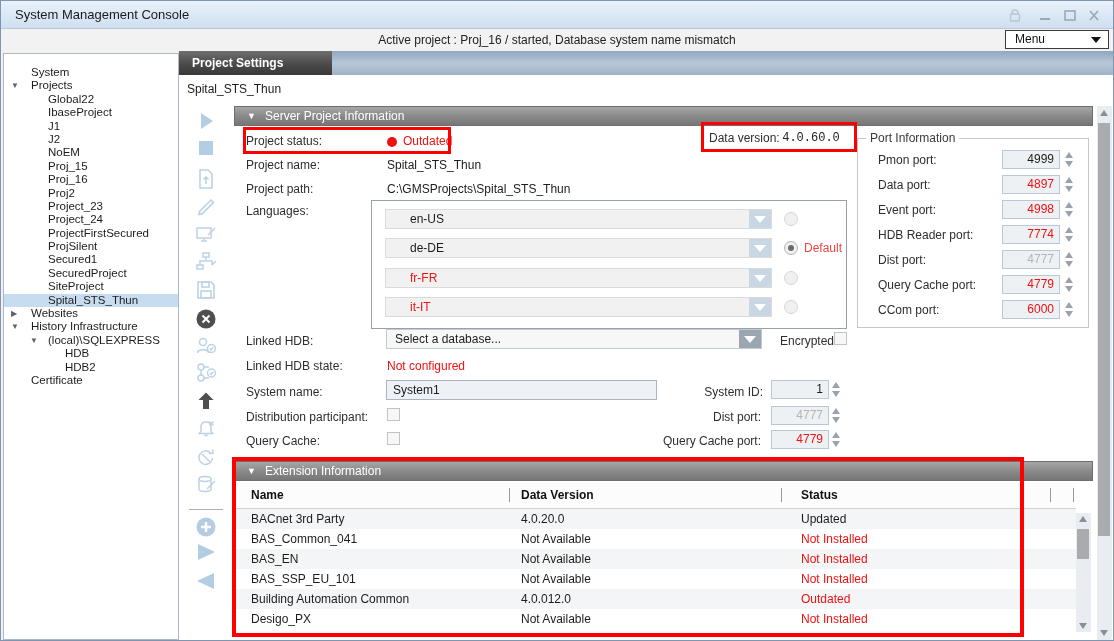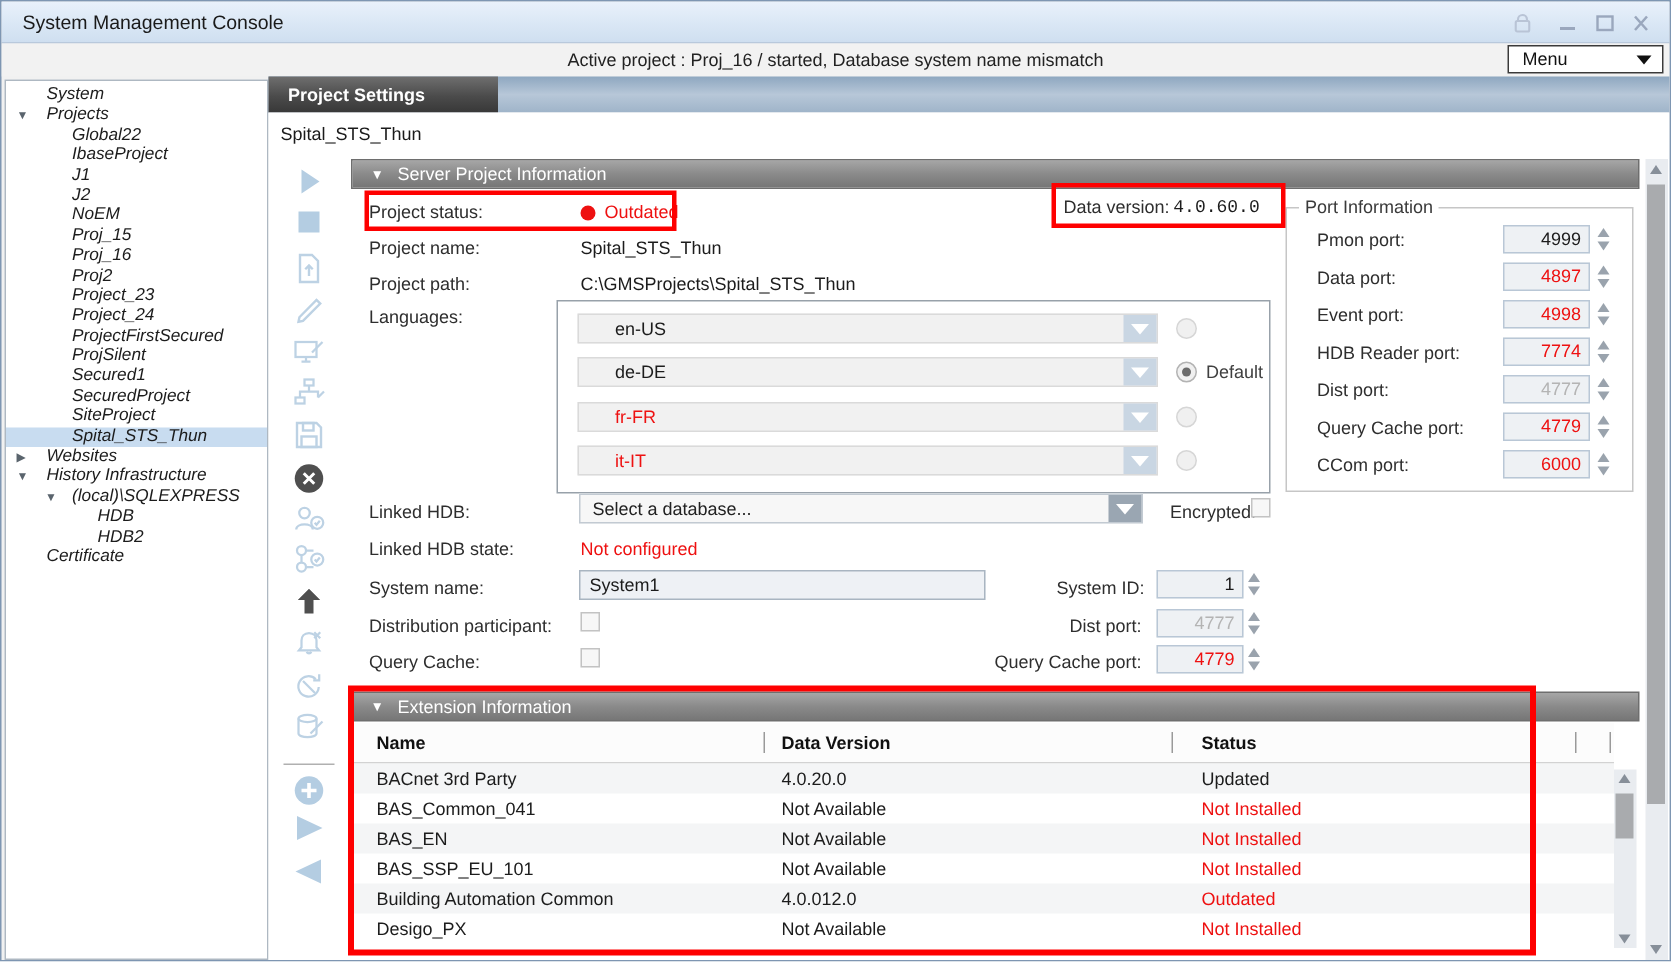--- a/index.html
+++ b/index.html
@@ -16,21 +16,21 @@
   
   .statusbar { position:absolute; left:0; top:28px; width:1112px; height:22px; background:#f2f2f2; }
   .active-text { position:absolute; left:0; top:0; width:100%; text-align:center; line-height:22px; font-size:12px; color:#222; }
   .menu-combo { position:absolute; left:1004px; top:1px; width:104px; height:19px; background:#fff; border:1px solid #3a3a3a; }
   .menu-combo .mlabel { position:absolute; left:9px; top:0; line-height:17px; font-size:12px; color:#111; }
   .menu-combo .marrow { position:absolute; right:7px; top:6px; width:0; height:0;
     border-left:5px solid transparent; border-right:5px solid transparent; border-top:6px solid #111; }
 
   
   .tree-panel { position:absolute; left:2px; top:52px; width:176px; height:587px; background:#fff; border:1px solid #aeb8c2; overflow:hidden; }
-  .tree-panel ul { list-style:none; padding-top:3px;font-style:italic; }
+  .tree-panel ul { list-style:none; padding-top:12px; }
   .ti { position:relative; height:13.4px; line-height:13.4px; font-size:11.5px; color:#1c1c1c; white-space:nowrap; cursor:default; }
   .ti .tri { position:absolute; top:0; font-size:8px; color:#5a646d; line-height:13.4px; }
   .lvl1 { padding-left:27px; } .lvl2 { padding-left:44px; } .lvl3 { padding-left:61px; }
   .lvl1 > .tri { left:7px; } .lvl2 > .tri { left:26px; }
   .ti.sel { background:#c8dcf0; }
 
   
   .tabbar { position:absolute; left:178px; top:50px; width:934px; height:24px;
     background:linear-gradient(180deg,#8ea7c0 0%,#b7c7d8 50%,#9fb4c9 100%); }
   .tab { position:absolute; left:0; top:0; width:153px; height:24px;
@@ -277,21 +277,21 @@
     <div class="lang-row" style="top:8px;">
       <span class="ltxt">en-US</span>
       <span class="dd-btn"></span>
     </div>
     <span class="radio" style="left:412px; top:11px;"></span>
     <div class="lang-row" style="top:37px;">
       <span class="ltxt">de-DE</span>
       <span class="dd-btn"></span>
     </div>
     <span class="radio on" style="left:412px; top:40px;"></span>
-    <span class="flabel" style="left:432px; top:40px; color:#404040;">Default</span>
+    <span class="flabel" style="left:432px; top:40px; color:#ef4444;">Default</span>
     <div class="lang-row" style="top:67px;">
       <span class="ltxt red">fr-FR</span>
       <span class="dd-btn"></span>
     </div>
     <span class="radio" style="left:412px; top:70px;"></span>
     <div class="lang-row" style="top:96px;">
       <span class="ltxt red">it-IT</span>
       <span class="dd-btn"></span>
     </div>
     <span class="radio" style="left:412px; top:99px;"></span>

